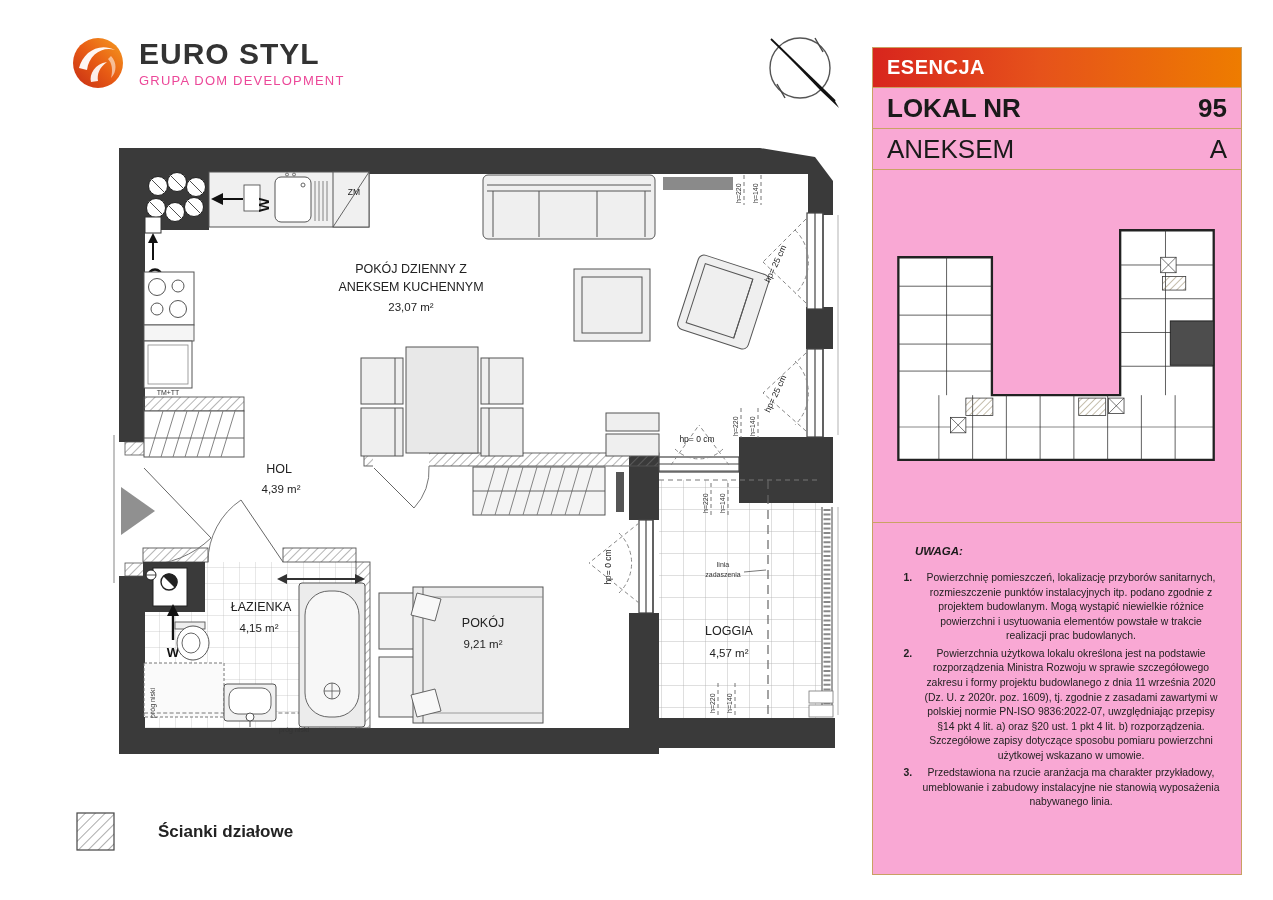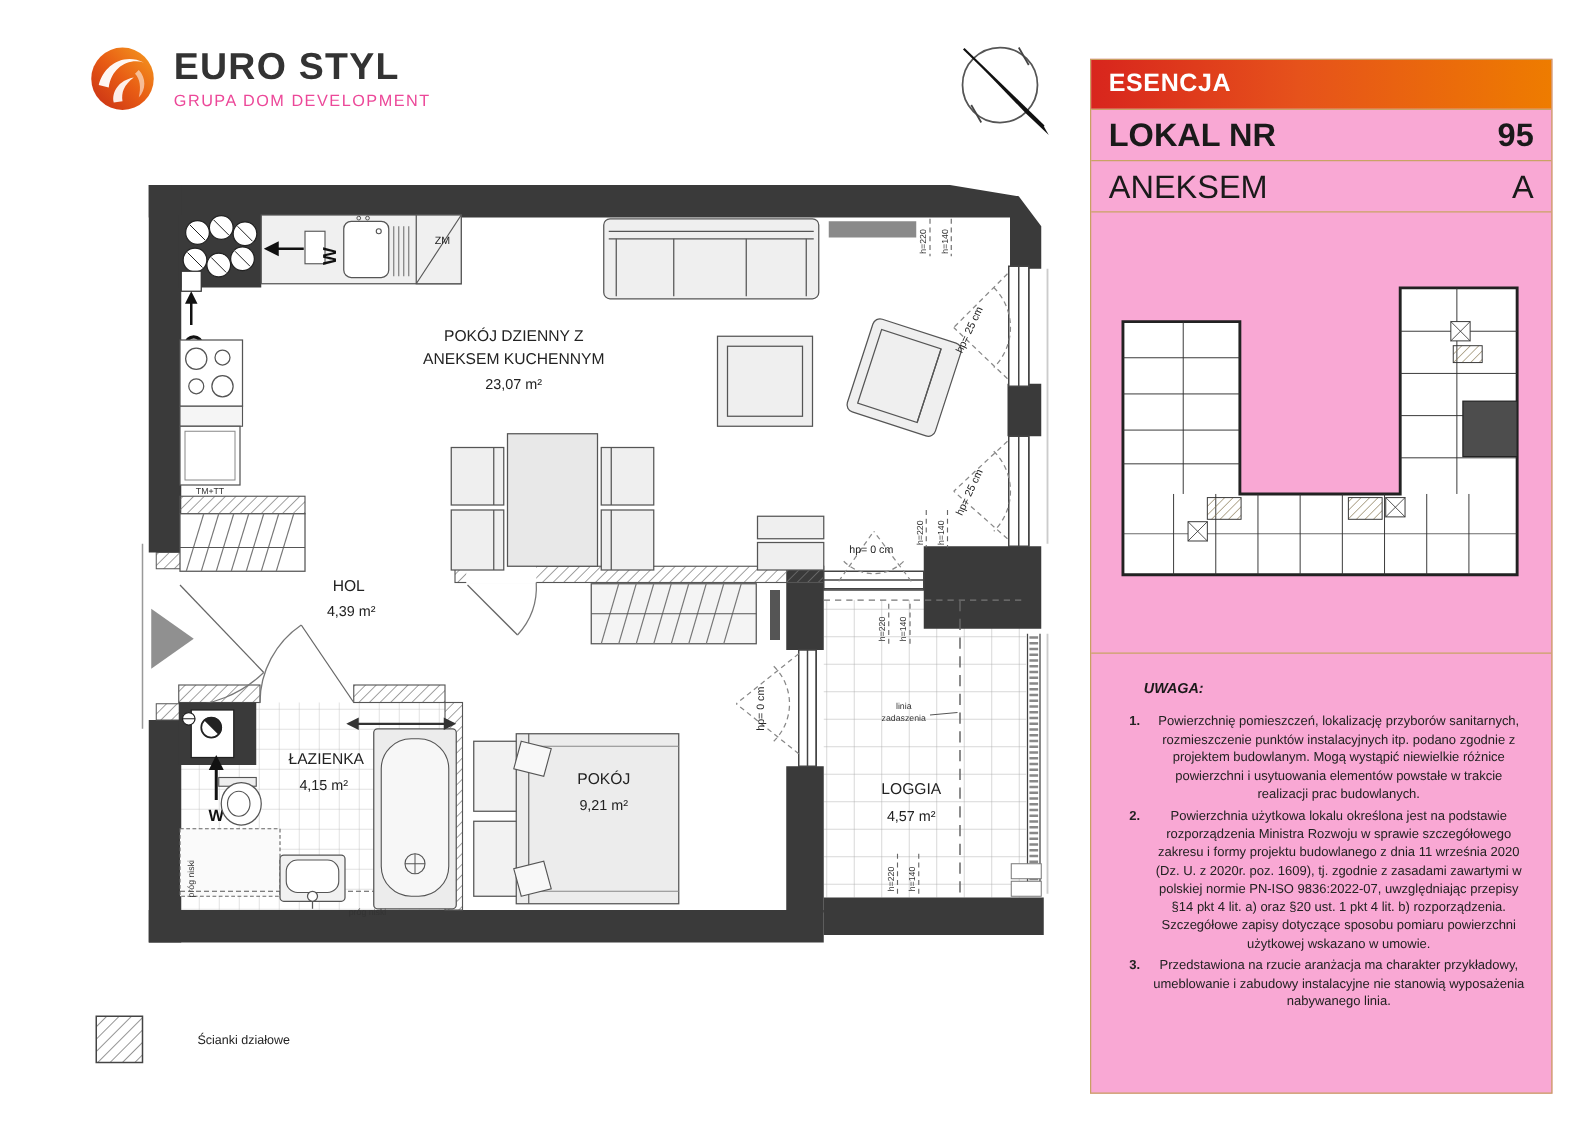--- a/index.html
+++ b/index.html
@@ -25,21 +25,21 @@
   .panel-row.strong{font-weight:bold;}
   .panel-map{border-top:1px solid #caa265;height:352px;display:flex;align-items:center;justify-content:center;}
   .panel-notes{border-top:1px solid #caa265;flex:1;padding:16px 18px 10px 18px;box-sizing:border-box;}
   .notes-title{font-size:11.5px;font-weight:bold;margin:6px 0 14px 24px;font-style:italic;}
   .notes-list{margin:0;padding:0 0 0 24px;font-size:10.4px;line-height:1.4;color:#222;text-align:center;}
   .notes-list li{margin-bottom:3px;padding-left:4px;}
   .notes-list li::marker{font-weight:bold;}
 
   
   .legend{position:absolute;left:60px;top:812px;display:flex;align-items:center;gap:42px;}
-  .legend-label{font-size:10px;color:#222;}
+  .legend-label{font-size:17px;color:#222;font-weight:bold;}
 
   
   .plan{position:absolute;left:95px;top:135px;}
 
   svg text{font-family:"Liberation Sans", sans-serif;}
   .room-name{font-size:12.5px;fill:#222;}
   .room-area{font-size:11.5px;fill:#222;}
   .tiny{font-size:7px;fill:#333;}
   .small{font-size:8.5px;fill:#222;}
 </style>

